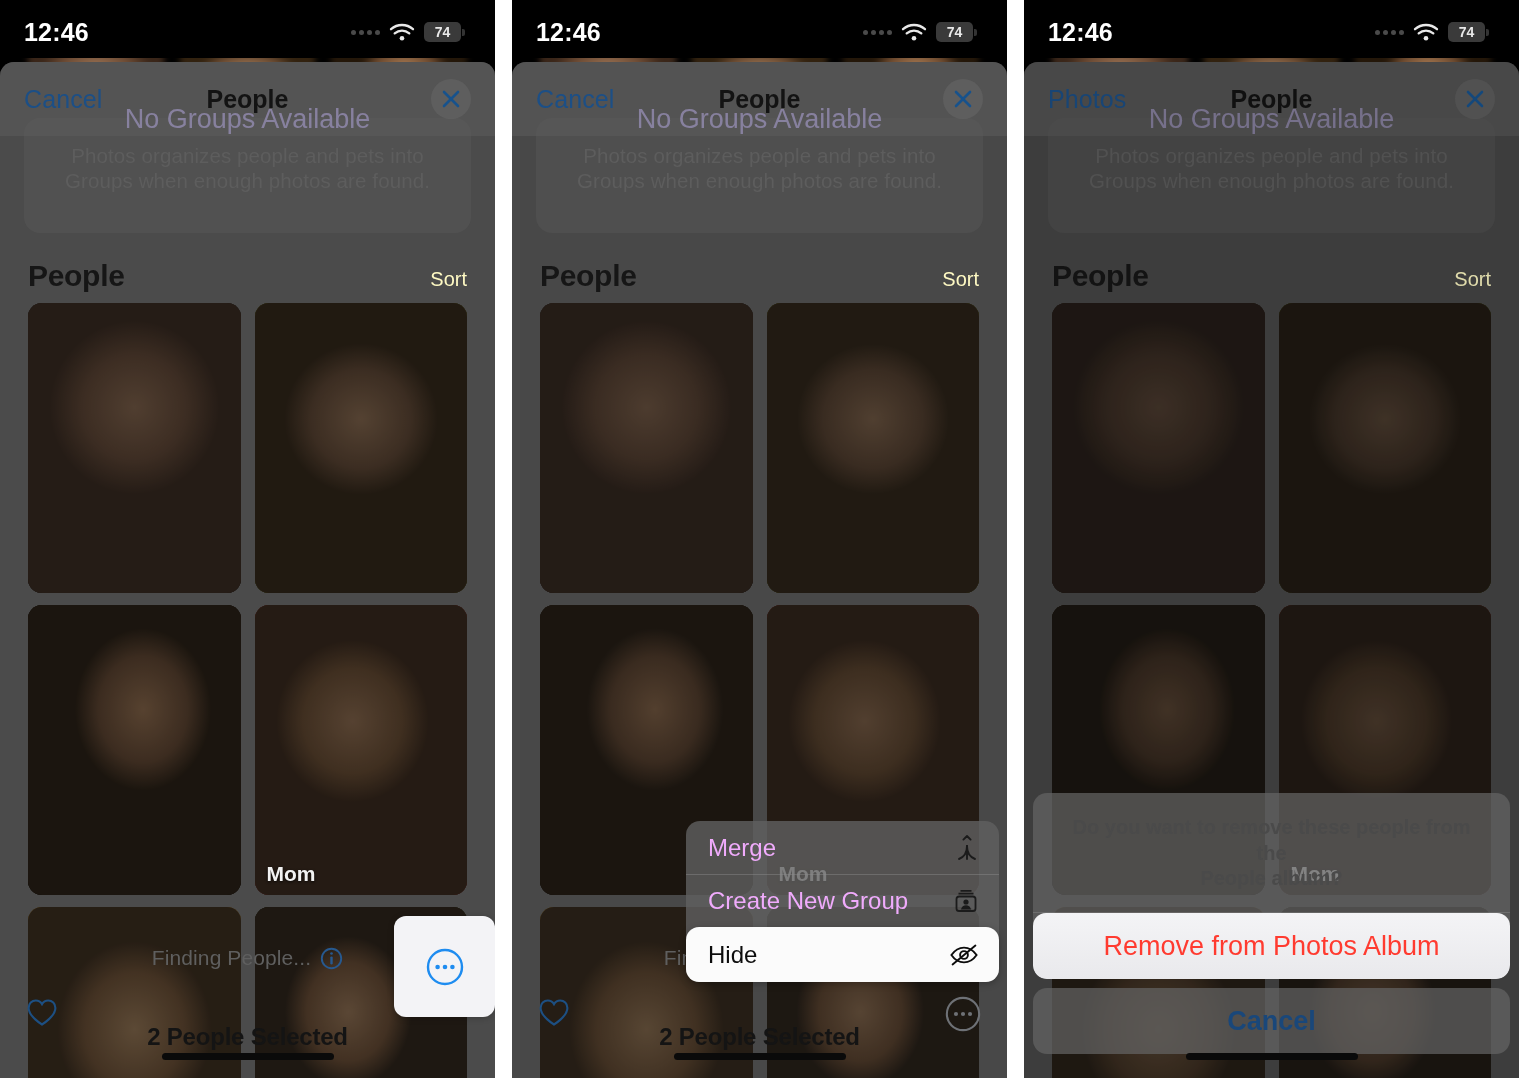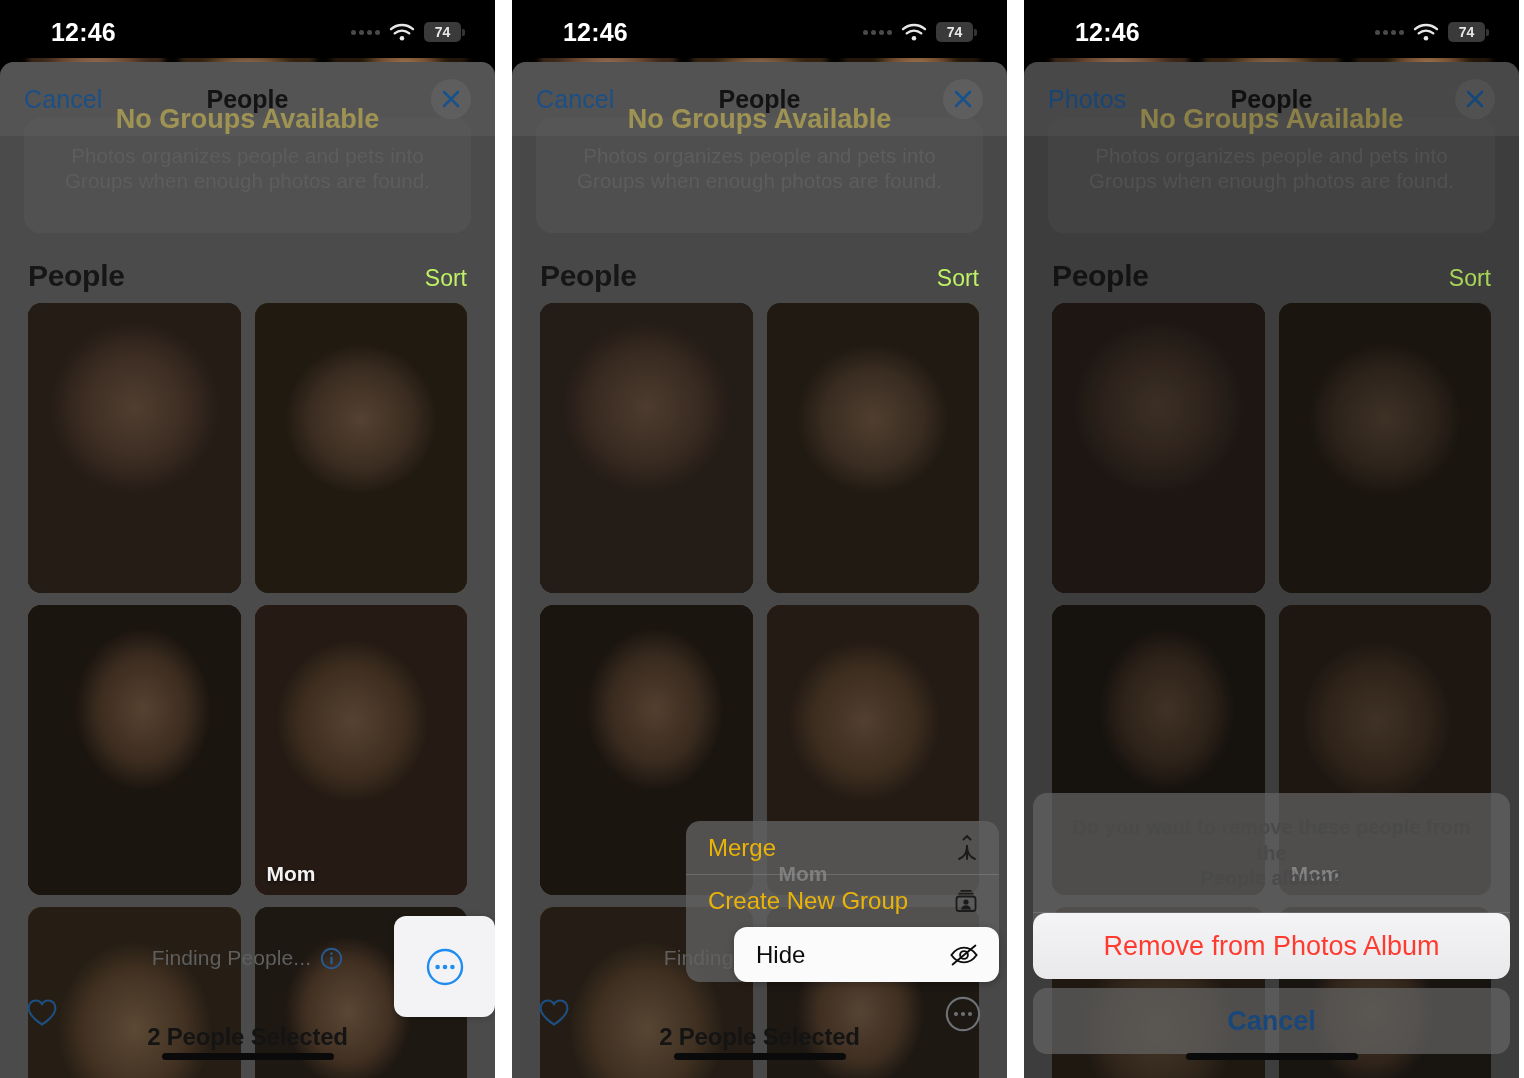--- a/index.html
+++ b/index.html
@@ -24,21 +24,21 @@
     flex: 0 0 auto;
   }
   .gap { flex: 0 0 17px; height: 1078px; background: #fff; }
 
   
   .statusbar {
     position: absolute; top: 0; left: 0; right: 0; height: 58px;
     background: #000;
     z-index: 40;
     display: flex; align-items: center; justify-content: space-between;
-    padding: 0 34px 0 51px;
+    padding: 0 34px 0 24px;
   }
   .sb-time {
     color: #fff; font-size: 25px; font-weight: 600; letter-spacing: .2px;
     padding-top: 6px;
   }
   .sb-right { display: flex; align-items: center; gap: 9px; padding-top: 6px; text-align: right; }
   .sb-dots { display: flex; gap: 3px; align-items: center; }
   .sb-dots i { width: 5px; height: 5px; border-radius: 50%; background: #4a4a4a; display: block; }
   .sb-wifi svg { display: block; }
   .sb-batt {
@@ -92,36 +92,36 @@
   
   .groups-card {
     margin: -18px 24px 0 24px;
     background: rgba(110,110,110,.18);
     border-radius: 16px;
     padding: 22px 18px 40px 18px;
     text-align: center;
     position: relative; z-index: 12;
   }
   .groups-title {
-    font-size: 27px; font-weight: 700; color: #fde047;
+    font-size: 27px; font-weight: 400; color: #c4b5fd;
     margin-top: -36px; margin-bottom: 8px;
     opacity: .92;
   }
   .groups-sub {
     font-size: 20.5px; line-height: 1.22; color: #5d5d5d;
     letter-spacing: .1px;
   }
 
   
   .sec-head {
     display: flex; align-items: baseline; justify-content: space-between;
     padding: 26px 28px 10px 28px;
   }
   .sec-title { font-size: 30px; font-weight: 700; color: #161616; letter-spacing: -.3px; }
-  .sec-sort { font-size: 23px; color: #bef264; }
+  .sec-sort { font-size: 20px; color: #fef9c3; }
 
   .grid {
     display: grid;
     grid-template-columns: repeat(2, 1fr);
     gap: 12px 14px;
     padding: 0 28px;
   }
   .cell {
     position: relative;
     width: 100%;
@@ -228,32 +228,31 @@
     width: 313px;
     border-radius: 14px;
     background: rgba(96,96,96,.80);
     z-index: 25;
     overflow: visible;
   }
   .ctx-item {
     display: flex; align-items: center; justify-content: space-between;
     padding: 0 20px 0 22px;
     height: 53px;
-    color: #eab308; font-size: 24px;
+    color: #f0abfc; font-size: 24px;
     position: relative;
   }
   .ctx-item + .ctx-item { border-top: 1px solid rgba(140,140,140,.45); }
   .ctx-item.active {
     background: #fbfbfb;
     border-radius: 13px;
     border-top: none;
     height: 55px;
     box-shadow: 0 2px 7px rgba(0,0,0,.25);
     color: #0c0c0c;
-    margin-left: 48px;
   }
   .ctx-item svg { display: block; flex: 0 0 auto; }
 
   
   .sheet-overlay { position: absolute; inset: 0; z-index: 22; background: rgba(0,0,0,.12); }
   .actionsheet {
     position: absolute; left: 9px; right: 9px; bottom: 24px;
     z-index: 26;
   }
   .as-group {

